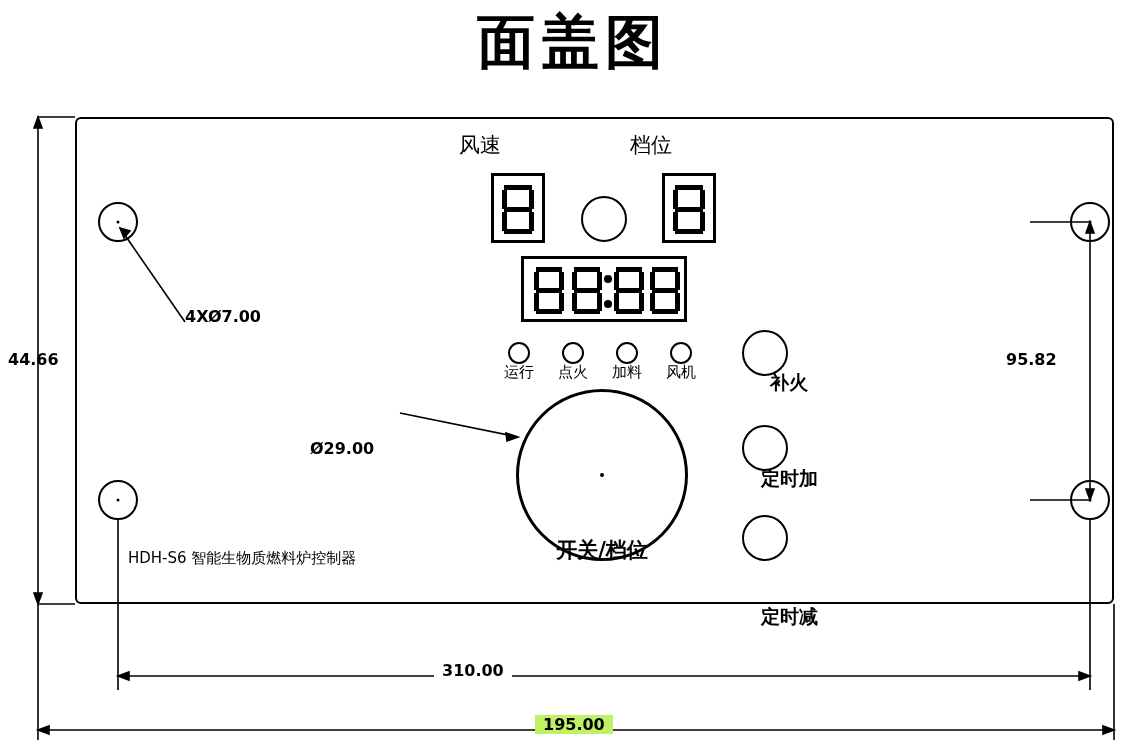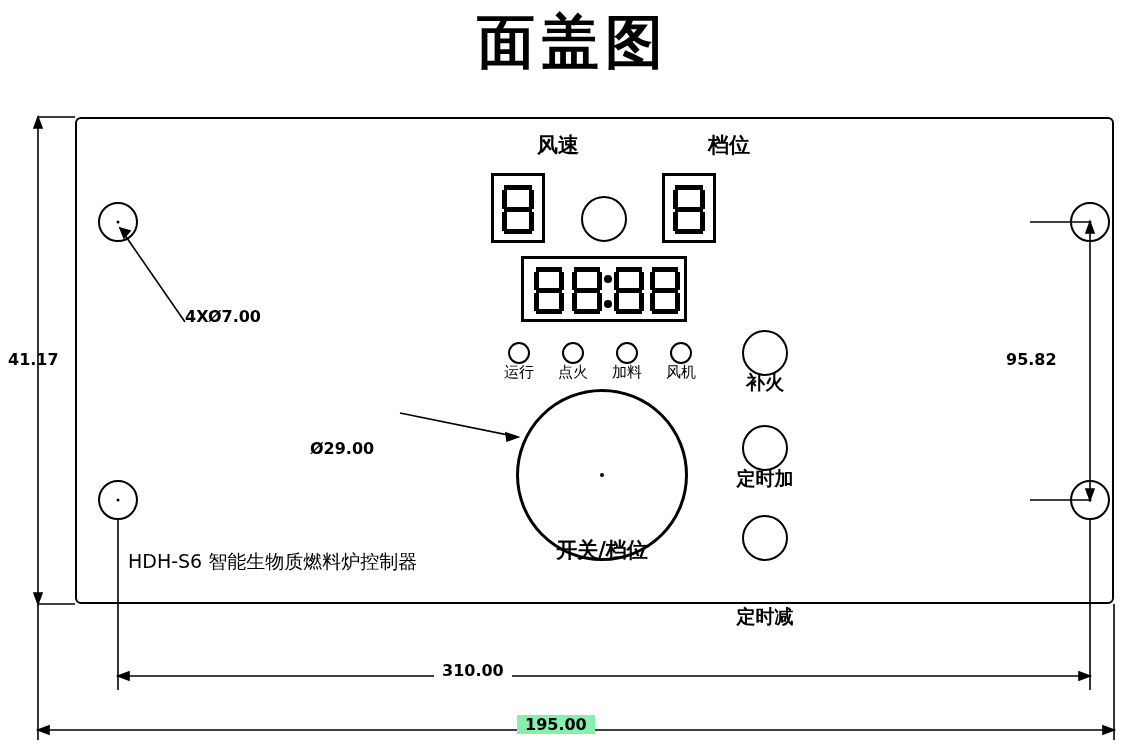--- a/index.html
+++ b/index.html
@@ -31,30 +31,30 @@
   }
   
   #knob{
     left:516px;top:389px;width:172px;height:172px;border:3px solid #000;border-radius:50%;
     box-sizing:border-box;background:#fff;
   }
   #knob .ctr{position:absolute;left:50%;top:50%;width:4px;height:4px;background:#000;border-radius:50%;transform:translate(-50%,-50%);}
   
   .btn-circ{border:2px solid #000;border-radius:50%;box-sizing:border-box;background:#fff;}
   .btn-label{
-    position:absolute;text-align:center;font-size:19px;font-weight:700;
+    position:absolute;text-align:right;font-size:19px;font-weight:700;
     font-family:"DejaVu Sans","Liberation Sans",sans-serif;white-space:nowrap;
   }
   
   .hdr-label{
-    position:absolute;font-size:21px;font-weight:700;text-align:right;white-space:nowrap;
+    position:absolute;font-size:21px;font-weight:400;text-align:left;white-space:nowrap;
     font-family:"DejaVu Sans","Liberation Sans",sans-serif;
   }
   #model-text{
-    left:128px;top:549px;font-size:19px;white-space:nowrap;
+    left:128px;top:549px;font-size:15px;white-space:nowrap;
     font-family:"DejaVu Sans","Liberation Sans",sans-serif;
   }
   #knob-label{
     left:516px;top:536px;width:172px;text-align:center;font-size:21px;font-weight:700;
     font-family:"DejaVu Sans","Liberation Sans",sans-serif;white-space:nowrap;
   }
   .dim-text{
     position:absolute;font-size:16px;font-weight:700;white-space:nowrap;
     font-family:"DejaVu Sans","Liberation Sans",sans-serif;
   }
@@ -199,18 +199,18 @@
     <line x1="1114" y1="604" x2="1114" y2="740"></line>
 
     <line x1="120" y1="228" x2="185" y2="322"></line>
     <polygon points="120,228 130,231 124,238"></polygon>
 
     <line x1="400" y1="413" x2="518" y2="437"></line>
     <polygon points="518,437 506,433 507,441"></polygon>
   </g>
 </svg>
 
-<div class="dim-text" style="left:8px;top:350px;">41.17</div>
+<div class="dim-text" style="left:8px;top:350px;">44.66</div>
 <div class="dim-text" style="left:1006px;top:350px;">95.82</div>
 <div class="dim-text" style="left:185px;top:307px;">4XØ7.00</div>
 <div class="dim-text" style="left:310px;top:396px;margin-top:43px;">Ø29.00</div>
 <div class="dim-text" style="left:434px;top:661px;background:#fff;padding:0 8px;">310.00</div>
-<div class="dim-text" style="left:517px;top:715px;background:#86efac;padding:0 8px;">195.00</div>
+<div class="dim-text" style="left:535px;top:715px;background:#bef264;padding:0 8px;">195.00</div>
 
 </body></html>

